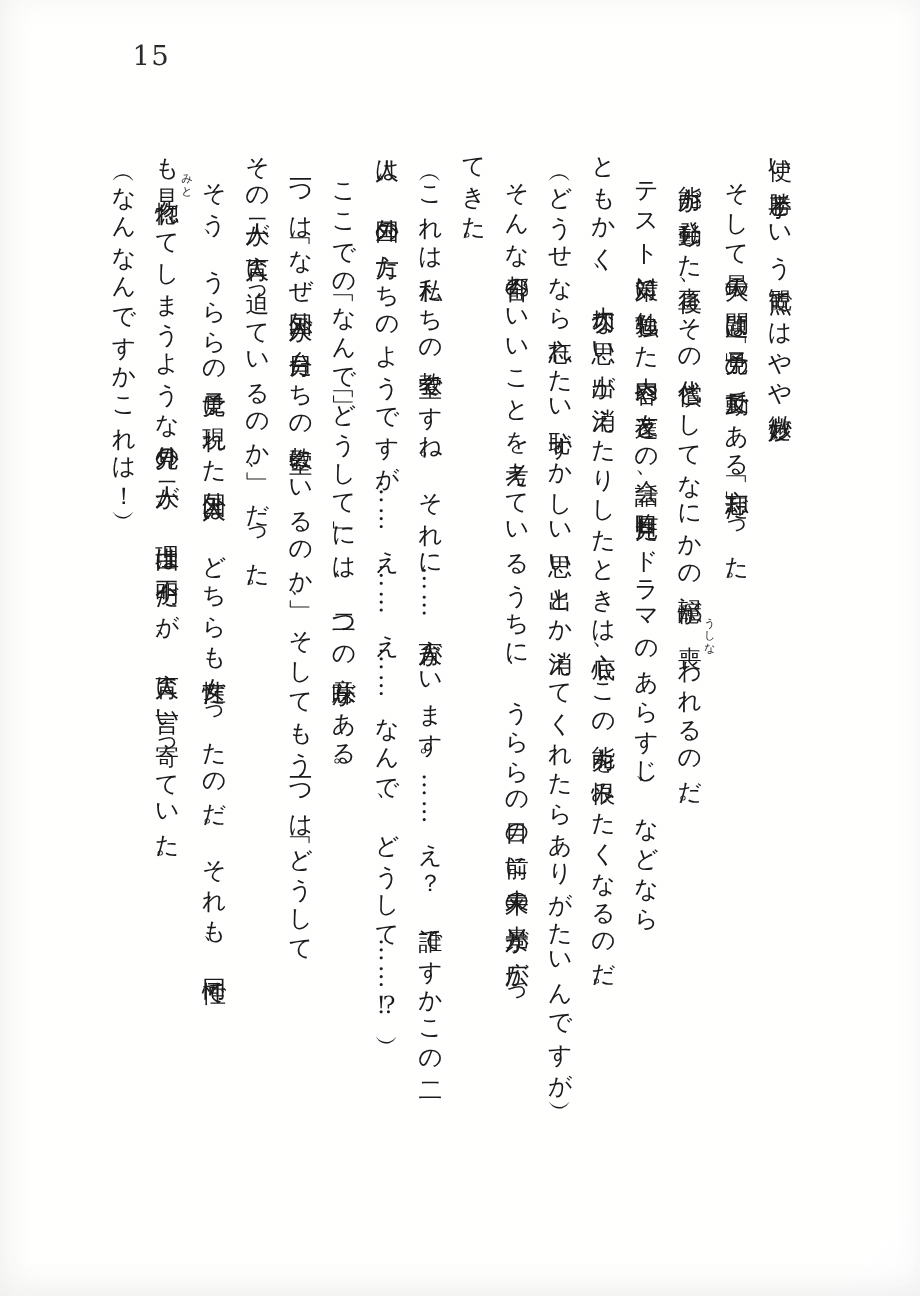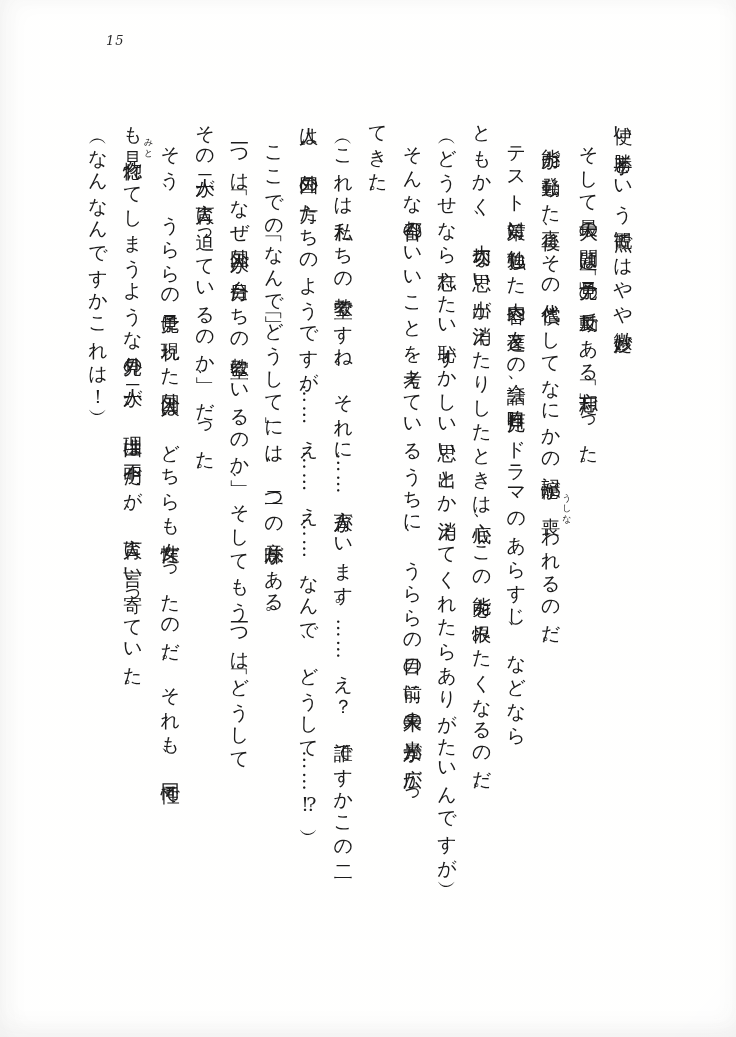--- a/index.html
+++ b/index.html
@@ -21,22 +21,21 @@
       radial-gradient(ellipse 130% 120% at 45% 42%, rgba(255,255,255,0.9) 60%, rgba(210,208,204,0.28) 100%),
       #fafaf8;
     box-shadow:
       inset 0 -10px 22px rgba(70,70,70,0.05),
       inset 10px 0 24px rgba(70,70,70,0.03);
   }
   .page-number {
     position: absolute;
     top: 33px;
     left: 106px;
-    font-size: 13px;
-    font-style: italic;
+    font-size: 22px;
     letter-spacing: 1px;
     color: #2a2a2a;
   }
   .text-body {
     position: absolute;
     top: 112px;
     right: 95px;
     height: 848px;
     writing-mode: vertical-rl;
     text-orientation: mixed;

